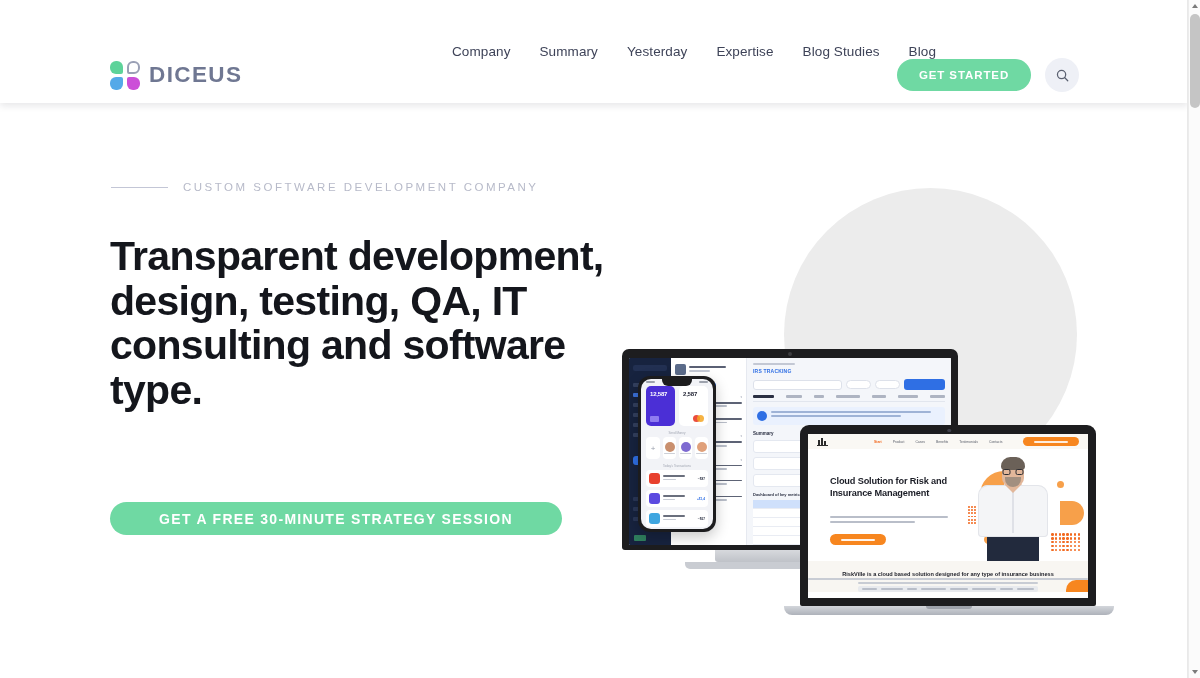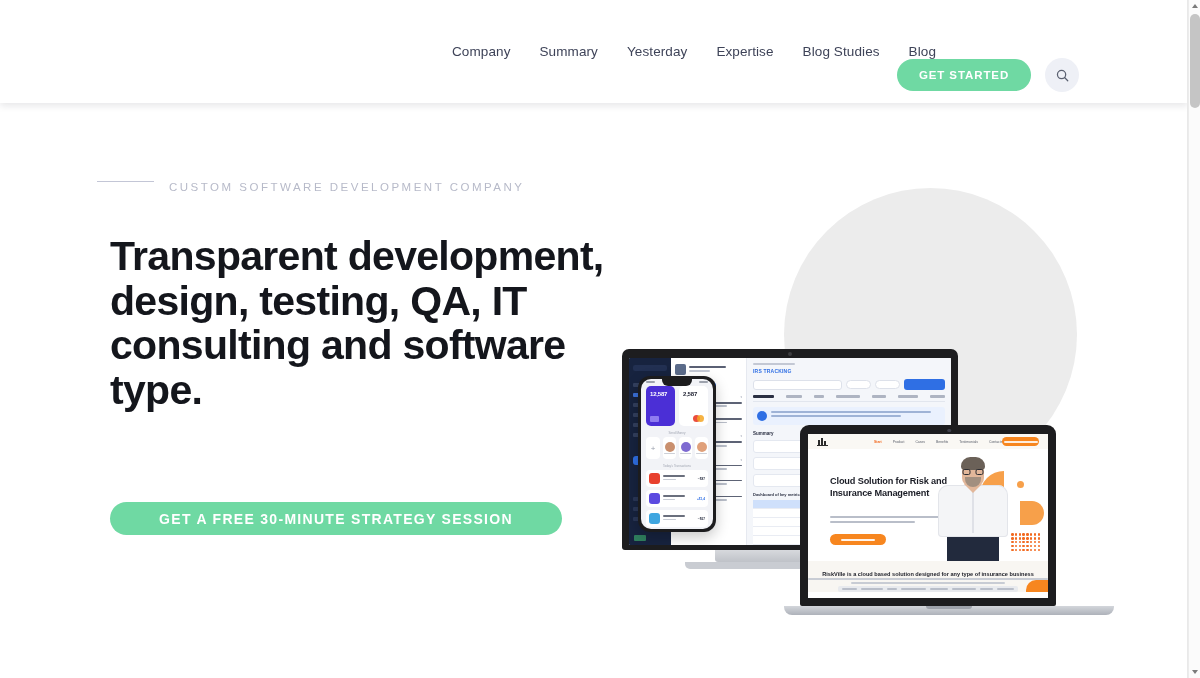--- a/index.html
+++ b/index.html
@@ -131,22 +131,23 @@
   
   .hero {
     position: absolute;
     top: 103px; left: 0;
     width: 1188px; height: 575px;
     background: #ffffff;
   }
 
   .eyebrow {
     position: absolute;
-    left: 97px; top: 78px;
+    left: 111px; top: 78px;
     display: flex;
+    align-items: center;
     gap: 15px;
   }
   .eyebrow-rule {
     width: 57px; height: 1px;
     background: #c3c6d6;
     flex: none;
   }
   .eyebrow-text {
     font-size: 11.5px;
     letter-spacing: 2.5px;
@@ -429,21 +430,21 @@
   .ph-txr .am.pos { color:#2f6fe4; }
 
   
   .laptop {
     position: absolute;
     left: 200px; top: 262px;
     width: 298px;
     z-index: 8;
   }
   .laptop-lid {
-    width: 256px; height: 181px;
+    width: 296px; height: 181px;
     background: #1d1d1f;
     border-radius: 9px 9px 2px 2px;
     padding: 9px 8px 8px 8px;
   }
   .laptop-cam {
     position: absolute; left: 50%; top: 3.5px;
     transform: translateX(-50%);
     width: 3.5px; height: 3.5px; border-radius: 50%;
     background: #40404a;
   }
@@ -589,20 +590,29 @@
     z-index: 49;
   }
 </style>
 </head>
 <body>
 
 <div class="page">
 
   <header class="site-header">
 
+    <div class="logo-wrap">
+      <div class="logo-mark">
+        <i class="lm-green"></i>
+        <i class="lm-outline"></i>
+        <i class="lm-blue"></i>
+        <i class="lm-magenta"></i>
+      </div>
+      <span class="logo-text">DICEUS</span>
+    </div>
 
     <nav class="main-nav">
       <span class="nav-item">Company</span>
       <span class="nav-item">Summary</span>
       <span class="nav-item">Yesterday</span>
       <span class="nav-item">Expertise</span>
       <span class="nav-item">Blog Studies</span>
       <span class="nav-item">Blog</span>
     </nav>
 

